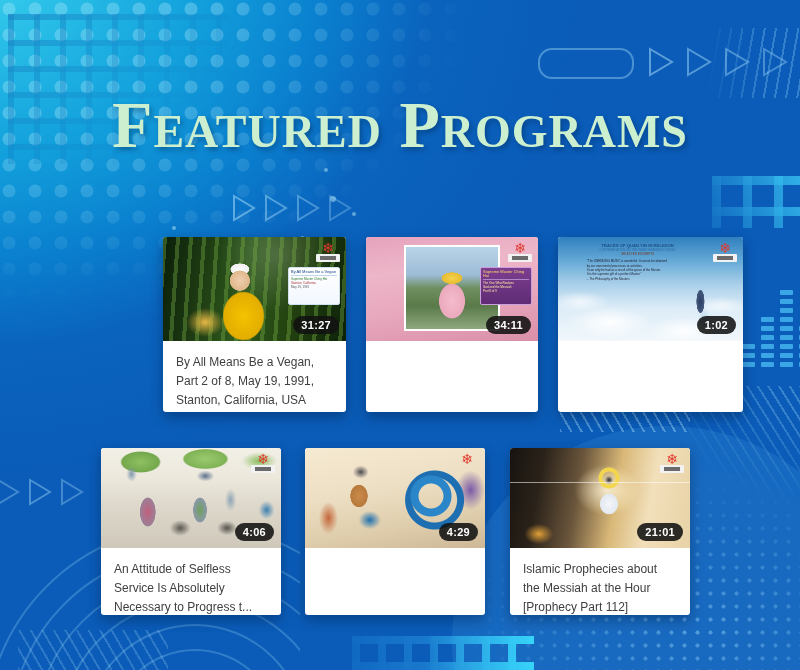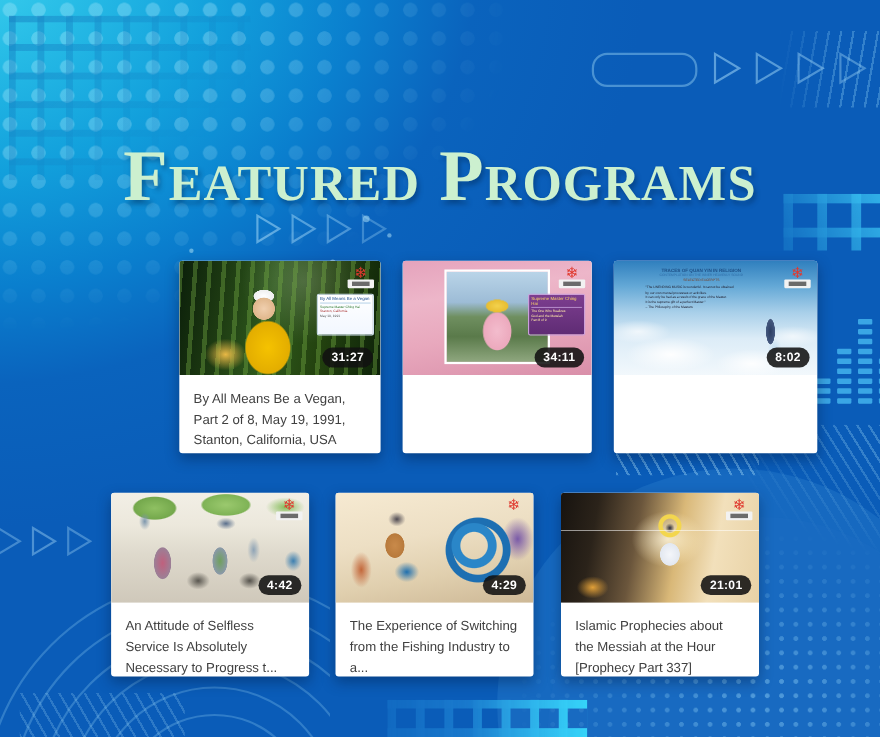--- a/index.html
+++ b/index.html
@@ -120,21 +120,20 @@
 
   
   .title{
     position:absolute;left:0;top:92px;width:800px;text-align:center;
     font-family:"Liberation Serif", "DejaVu Serif", serif;
     font-size:66px;line-height:66px;font-weight:700;
     color:#ccf0cf;letter-spacing:1px;
     font-variant:small-caps;
     text-shadow:2px 3px 5px rgba(2,40,85,.45);
     white-space:nowrap;
-    margin-top:36px;
   }
 
   
   .card{
     position:absolute;background:#ffffff;border-radius:3px;
     box-shadow:0 5px 13px rgba(0,25,60,.40);
     overflow:hidden;
   }
   .thumb{position:relative;width:100%;height:104px;overflow:hidden;}
   .thumb .art{position:absolute;inset:0;}
@@ -389,21 +388,21 @@
           It is the supreme gift of a perfect Master."<br>
           – The Philosophy of the Masters
         </div>
       </div>
       <div class="logo">
         <div class="mark">❄</div>
           <div class="bar">
             <i></i>
           </div>
       </div>
-      <div class="badge">8:02</div>
+      <div class="badge">1:02</div>
     </div>
   </div>
 
   <div class="card" style="left:101px;top:448px;width:180px;height:167px;">
     <div class="thumb" style="height:100px;">
       <div class="art" style="background:
         linear-gradient(180deg,#f2efe6 0%,#ece8dc 30%,#ded9cc 56%,#cfc8ba 100%);"></div>
       <div class="art" style="background:
         radial-gradient(ellipse 30px 16px at 22% 14%, #8fc062 0%, #74a84c 62%, rgba(0,0,0,0) 68%),
         radial-gradient(ellipse 34px 15px at 58% 11%, #9bc96e 0%, #7fb356 62%, rgba(0,0,0,0) 68%),
@@ -416,21 +415,21 @@
         radial-gradient(ellipse 13px 8px at 58% 28%, #5a6f8c 0%, rgba(0,0,0,0) 68%),
         radial-gradient(ellipse 12px 14px at 92% 62%, #3c7fb0 0%, rgba(0,0,0,0) 66%),
         radial-gradient(ellipse 16px 12px at 44% 80%, #59564f 0%, rgba(0,0,0,0) 66%),
         radial-gradient(ellipse 15px 11px at 70% 80%, #55524c 0%, rgba(0,0,0,0) 66%);"></div>
       <div class="logo">
         <div class="mark">❄</div>
           <div class="bar">
             <i></i>
           </div>
       </div>
-      <div class="badge">4:42</div>
+      <div class="badge">4:06</div>
     </div>
     <div class="ctitle">An Attitude of Selfless Service Is Absolutely Necessary to Progress t...</div>
   </div>
 
   <div class="card" style="left:305px;top:448px;width:180px;height:167px;">
     <div class="thumb" style="height:100px;">
       <div class="art" style="background:
         linear-gradient(170deg,#f6ead2 0%,#eddfc4 40%,#e0cfae 70%,#cdb896 100%);"></div>
       <div class="art" style="background:
         radial-gradient(circle 30px at 70% 48%, rgba(255,255,255,0) 0 12px, #2a86c8 13px 20px, rgba(255,255,255,0) 21px),
@@ -440,21 +439,20 @@
         radial-gradient(ellipse 12px 10px at 31% 24%, #4f4a52 0%, rgba(0,0,0,0) 66%),
         radial-gradient(ellipse 14px 18px at 30% 48%, #c98a4a 0%, #b87a3c 60%, rgba(0,0,0,0) 64%),
         radial-gradient(ellipse 17px 14px at 36% 72%, #1e6fae 0%, rgba(0,0,0,0) 66%),
         radial-gradient(ellipse 14px 24px at 13% 70%, #c3673a 0%, rgba(0,0,0,0) 68%);"></div>
       <div class="logo">
         <div class="mark">❄</div>
           <div class="bar" style="background:transparent;"></div>
       </div>
       <div class="badge">4:29</div>
     </div>
-    <div class="ctitle">The Experience of Switching from the Fishing Industry to a...</div>
   </div>
 
   <div class="card" style="left:510px;top:448px;width:180px;height:167px;">
     <div class="thumb" style="height:100px;">
       <div class="art" style="background:
         linear-gradient(100deg,#17130f 0%,#2b231a 18%,#6b563c 38%,#d9b878 58%,#f2e0bb 76%,#e8d2a6 100%);"></div>
       <div class="art" style="background:
         radial-gradient(ellipse 44px 34px at 54% 42%, rgba(255,246,220,.85) 0%, rgba(255,240,200,.25) 55%, rgba(0,0,0,0) 75%),
         radial-gradient(ellipse 20px 14px at 16% 86%, rgba(255,180,60,.85) 0%, rgba(0,0,0,0) 72%);"></div>
       <div class="art" style="background:
@@ -463,16 +461,16 @@
         radial-gradient(ellipse 14px 16px at 55% 56%, #f4f6fa 0%, #e3e8f0 62%, rgba(0,0,0,0) 66%);"></div>
       <div class="art" style="background:linear-gradient(rgba(0,0,0,0) 0 34%, rgba(255,255,255,.55) 34% 35%, rgba(0,0,0,0) 35%);"></div>
       <div class="logo">
         <div class="mark">❄</div>
           <div class="bar">
             <i></i>
           </div>
       </div>
       <div class="badge">21:01</div>
     </div>
-    <div class="ctitle">Islamic Prophecies about the Messiah at the Hour [Prophecy Part 337]</div>
+    <div class="ctitle">Islamic Prophecies about the Messiah at the Hour [Prophecy Part 112]</div>
   </div>
 
 </div>
 
 </body></html>

